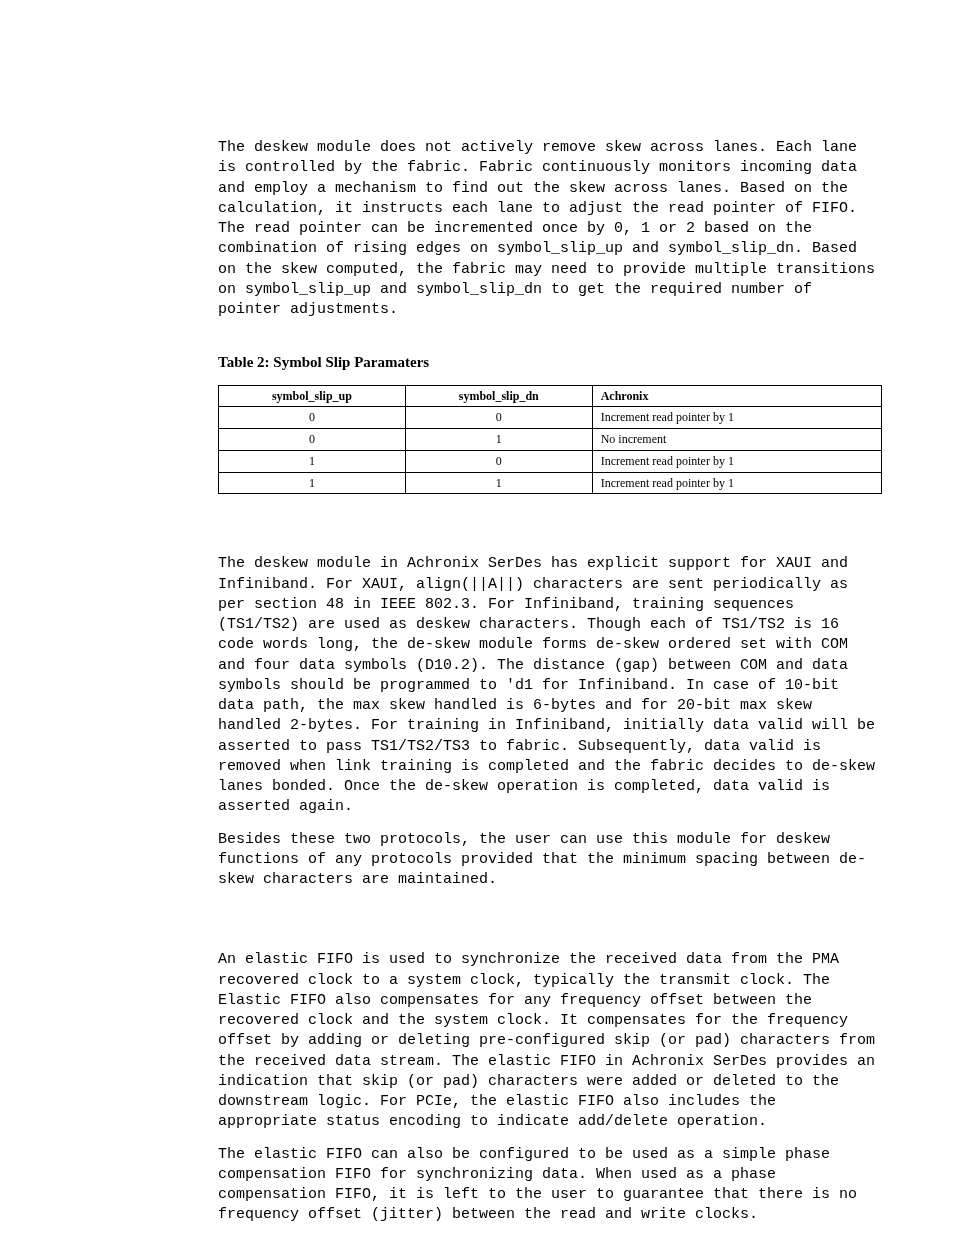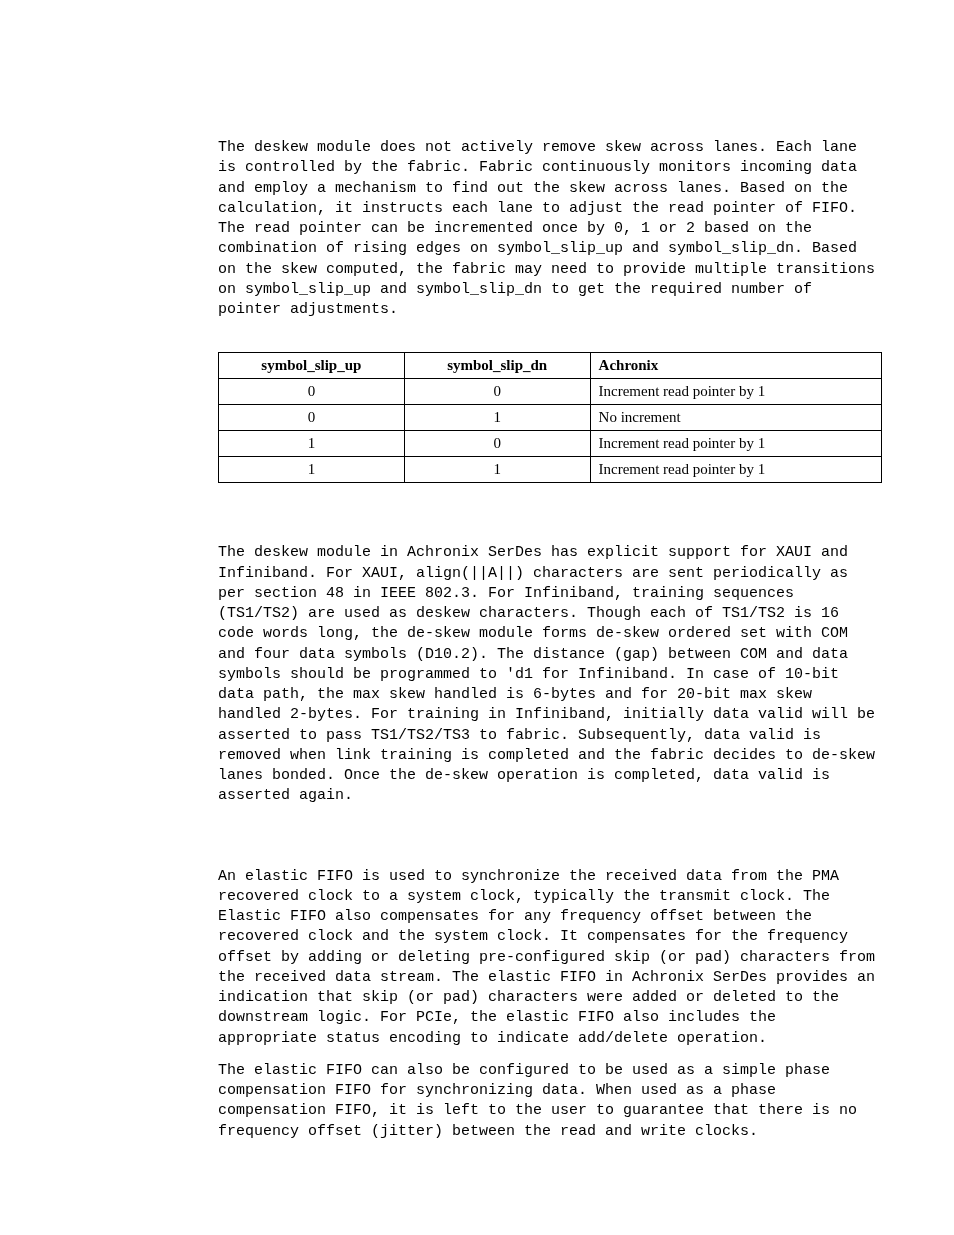--- a/index.html
+++ b/index.html
@@ -23,21 +23,21 @@
   }
   .table-caption {
     font-weight: bold;
     font-size: 15px;
     line-height: 1.35;
     margin-bottom: 12px;
   }
   table {
     border-collapse: collapse;
     width: 100%;
-    font-size: 15px;
+    font-size: 12px;
     margin-bottom: 12px;
   }
   th, td {
     border: 1px solid #000;
     padding: 2px 8px;
     line-height: 1.4;
     vertical-align: baseline;
   }
   th {
     font-weight: bold;
@@ -64,20 +64,21 @@
 </style>
 </head>
 <body>
 
 <div class="page">
 
   <p>The deskew module does not actively remove skew across lanes. Each lane is controlled by the fabric. Fabric continuously monitors incoming data and employ a mechanism to find out the skew across lanes. Based on the calculation, it instructs each lane to adjust the read pointer of FIFO. The read pointer can be incremented once by 0, 1 or 2 based on the combination of rising edges on symbol_slip_up and symbol_slip_dn. Based on the skew computed, the fabric may need to provide multiple transitions on symbol_slip_up and symbol_slip_dn to get the required number of pointer adjustments.</p>
 
   <div class="gap"></div>
 
+  <div class="table-caption">Table 2: Symbol Slip Paramaters</div>
 
   <table>
     <thead>
       <tr>
         <th class="center">symbol_slip_up</th>
         <th class="center">symbol_slip_dn</th>
         <th class="left">Achronix</th>
       </tr>
     </thead>
     <tbody>
@@ -101,20 +102,21 @@
         <td class="center">1</td>
         <td class="left">Increment read pointer by 1</td>
       </tr>
     </tbody>
   </table>
 
   <div class="big-gap"></div>
 
   <p>The deskew module in Achronix SerDes has explicit support for XAUI and Infiniband. For XAUI, align(||A||) characters are sent periodically as per section 48 in IEEE 802.3. For Infiniband, training sequences (TS1/TS2) are used as deskew characters. Though each of TS1/TS2 is 16 code words long, the de-skew module forms de-skew ordered set with COM and four data symbols (D10.2). The distance (gap) between COM and data symbols should be programmed to 'd1 for Infiniband. In case of 10-bit data path, the max skew handled is 6-bytes and for 20-bit max skew handled 2-bytes. For training in Infiniband, initially data valid will be asserted to pass TS1/TS2/TS3 to fabric. Subsequently, data valid is removed when link training is completed and the fabric decides to de-skew lanes bonded. Once the de-skew operation is completed, data valid is asserted again.</p>
 
+  <p>Besides these two protocols, the user can use this module for deskew functions of any protocols provided that the minimum spacing between de-skew characters are maintained.</p>
 
   <div class="big-gap"></div>
 
   <p>An elastic FIFO is used to synchronize the received data from the PMA recovered clock to a system clock, typically the transmit clock. The Elastic FIFO also compensates for any frequency offset between the recovered clock and the system clock. It compensates for the frequency offset by adding or deleting pre-configured skip (or pad) characters from the received data stream.  The elastic FIFO in Achronix SerDes provides an indication that skip (or pad) characters were added or deleted to the downstream logic. For PCIe, the elastic FIFO also includes the appropriate status encoding to indicate add/delete operation.</p>
 
   <p>The elastic FIFO can also be configured to be used as a simple phase compensation FIFO for synchronizing data. When used as a phase compensation FIFO, it is left to the user to guarantee that there is no frequency offset (jitter) between the read and write clocks.</p>
 
 </div>
 
 <hr class="hr-rule">

